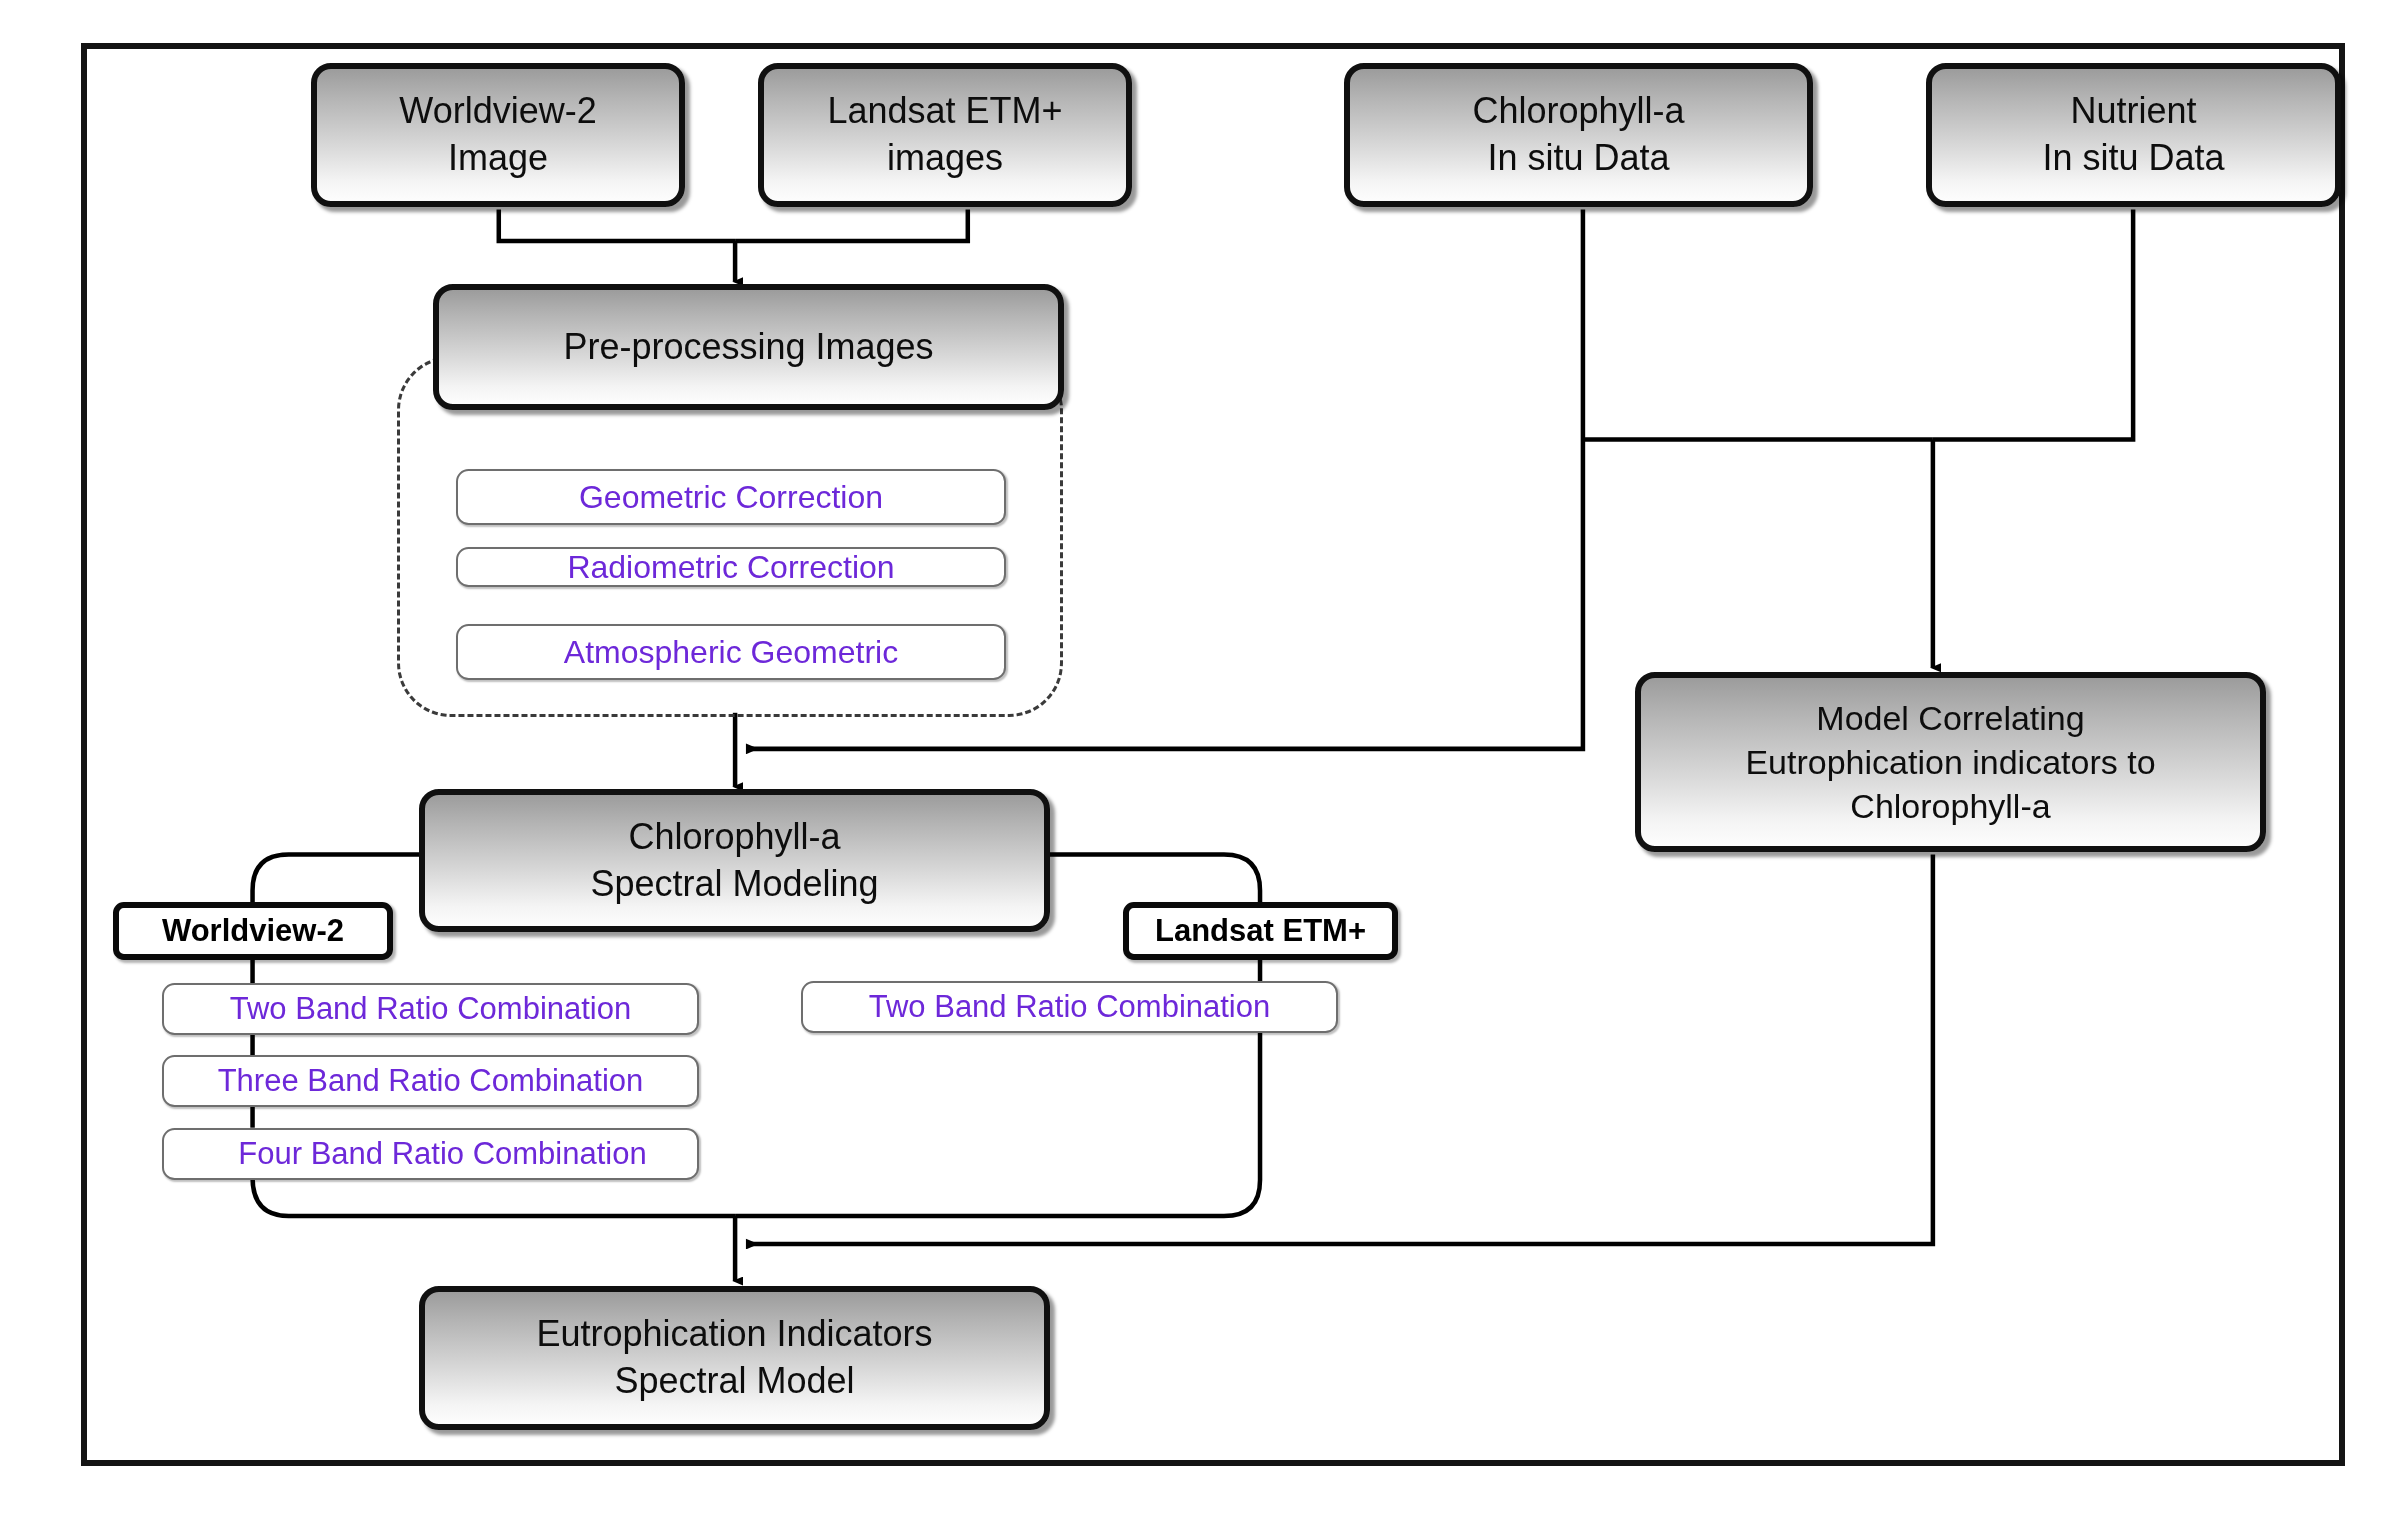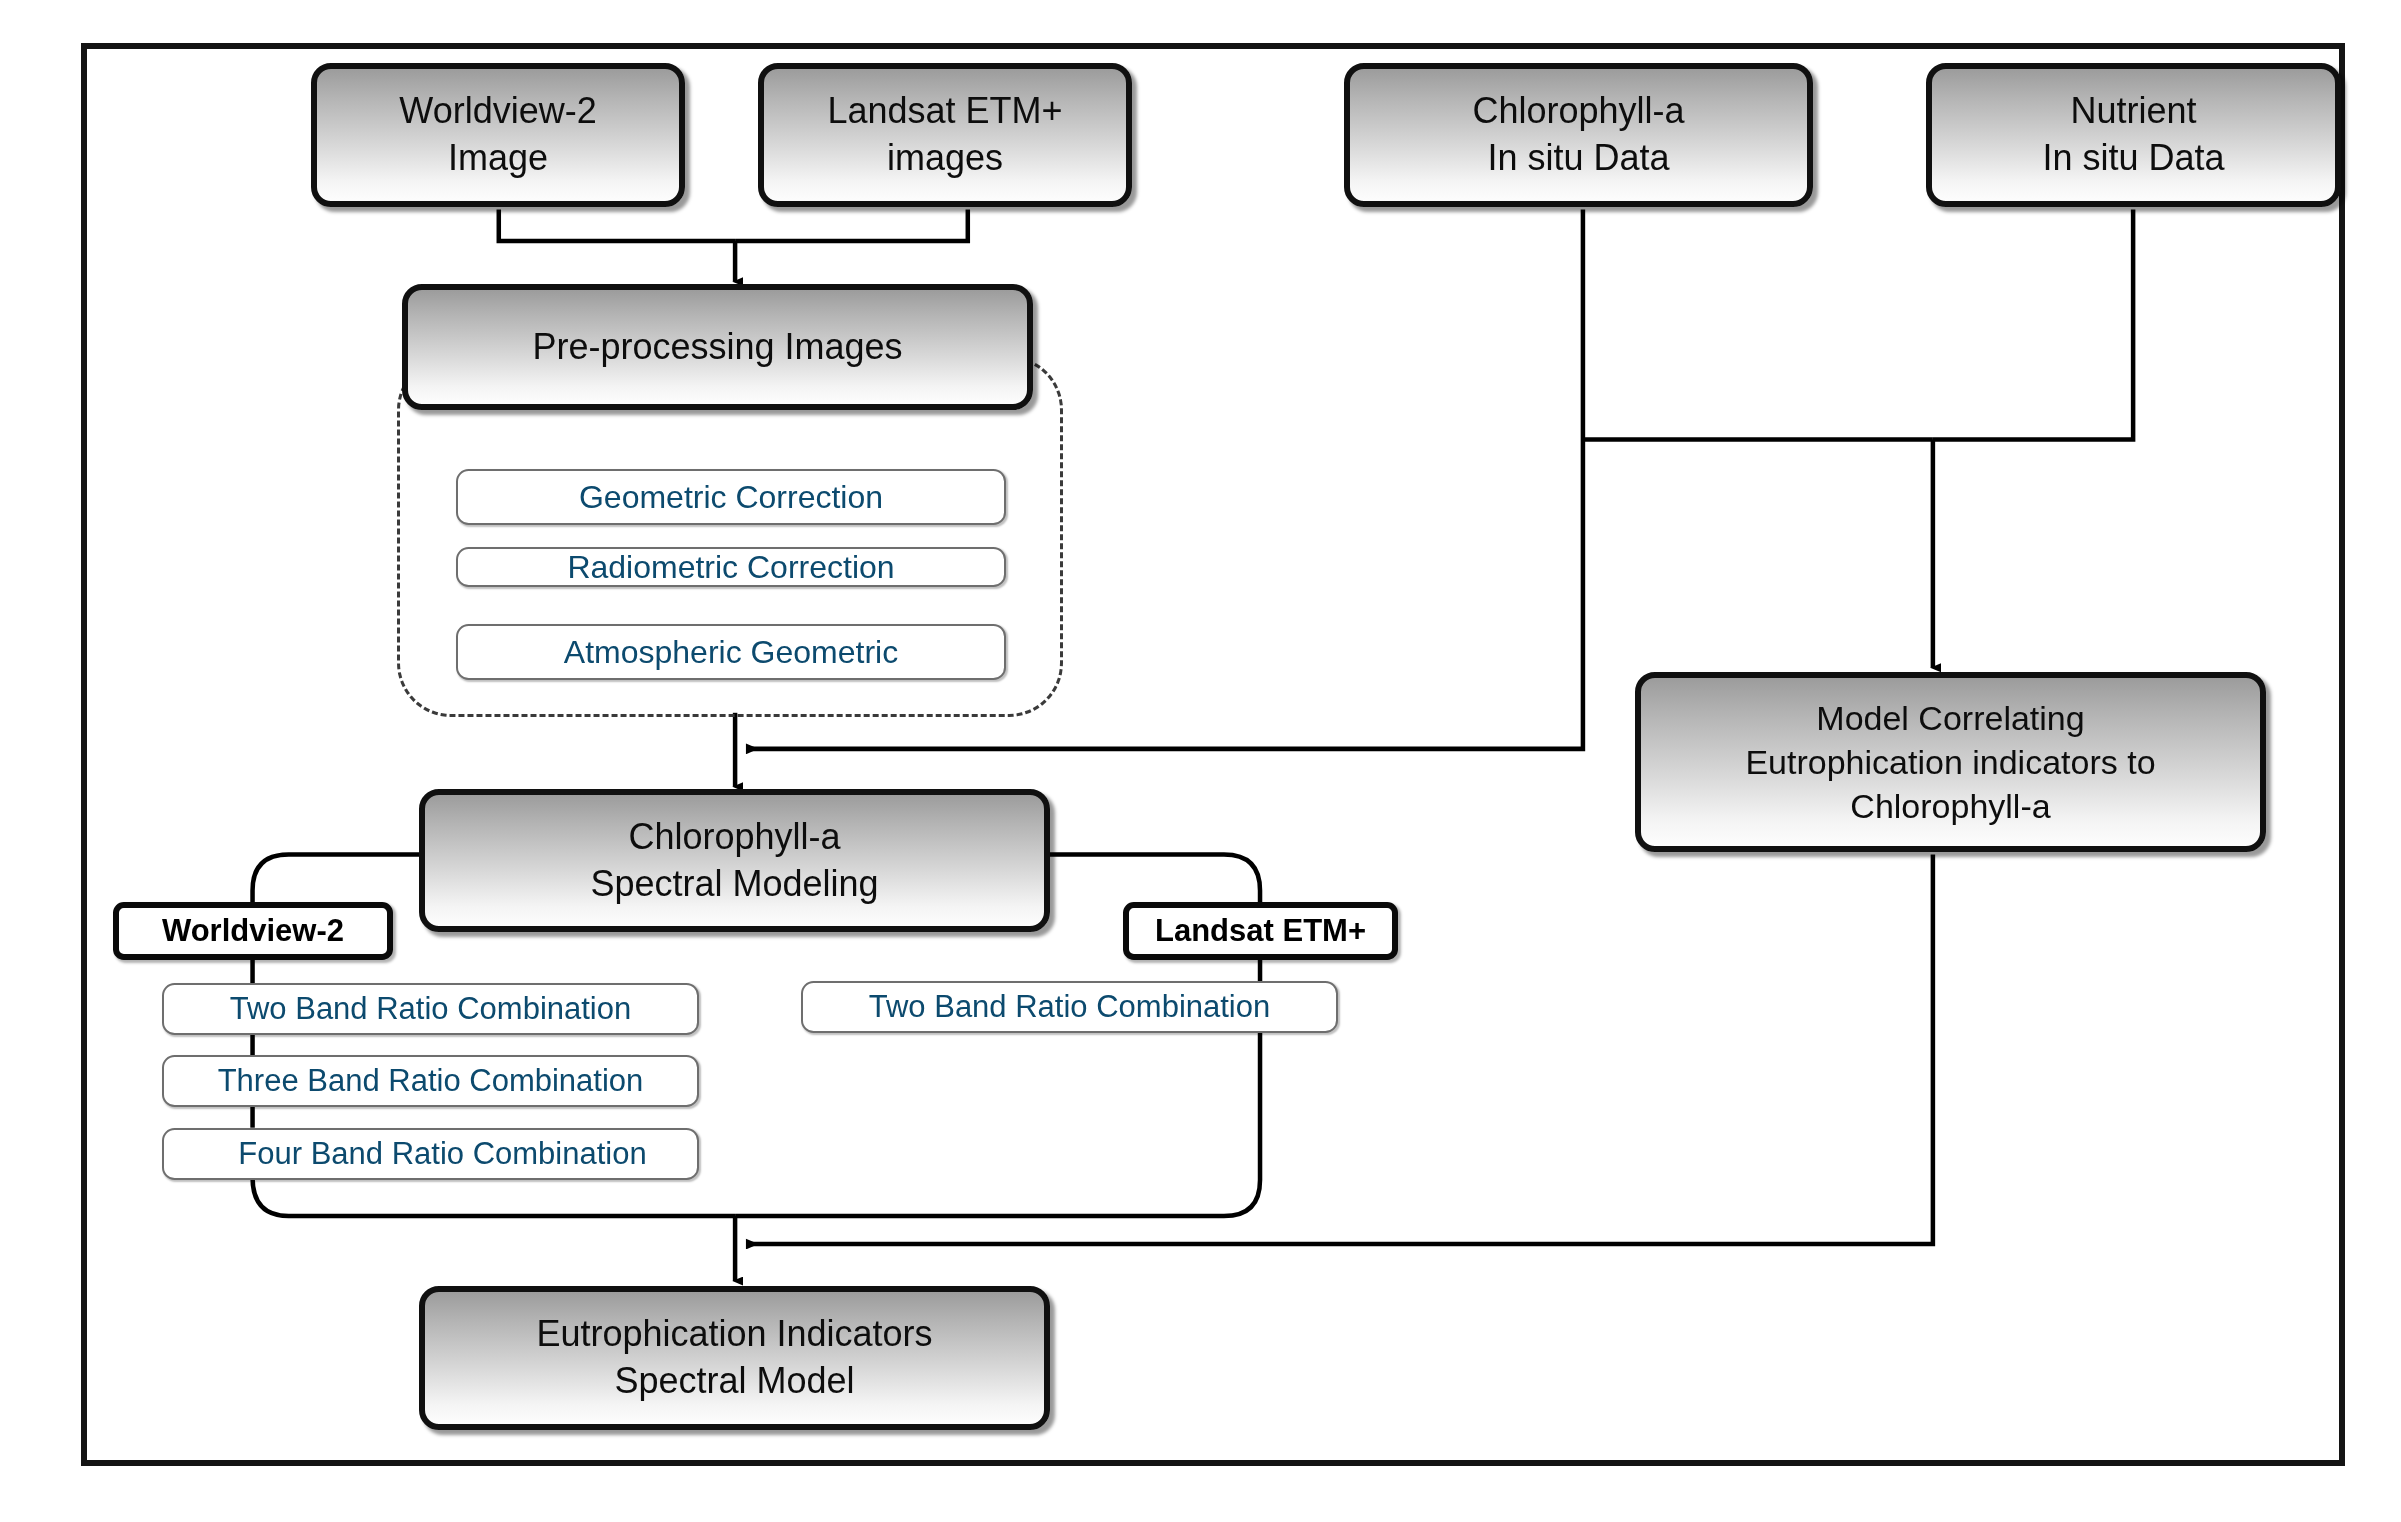--- a/index.html
+++ b/index.html
@@ -56,21 +56,21 @@
   .subitem {
     position: absolute;
     box-sizing: border-box;
     border: 2.7px solid #6e6e6e;
     border-radius: 12.6px;
     background: #ffffff;
     display: flex;
     align-items: center;
     justify-content: center;
     text-align: center;
-    color: #0c4a6e;
+    color: #6d28d9;
     box-shadow: 1.8px 1.8px 1.8px rgba(0,0,0,0.25);
     z-index: 6;
   }
   
   .tag {
     position: absolute;
     box-sizing: border-box;
     border: 6.3px solid #0a0a0a;
     border-radius: 10.8px;
     background: #ffffff;
@@ -167,21 +167,21 @@
 In situ Data</span>
   </div>
 
   <div class="node f40" style="left:1926px; top:63px; width:415px; height:144px;align-items:center;">
     <span class="txt" style="white-space:pre-line;">Nutrient
 In situ Data</span>
   </div>
 
   <div class="dashgroup" style="left:397px; top:356px; width:666px; height:361px;"></div>
 
-  <div class="node f40" style="left:402px; top:284px; width:631px; height:126px;">
+  <div class="node f40" style="left:433px; top:284px; width:631px; height:126px;">
     <span class="txt">Pre-processing Images</span>
   </div>
 
   <div class="subitem f36" style="left:456px; top:469px; width:550px; height:56px;">
     <span>Geometric Correction</span>
   </div>
 
   <div class="subitem f36" style="left:456px; top:547px; width:550px; height:40px;">
     <span>Radiometric Correction</span>
   </div>

